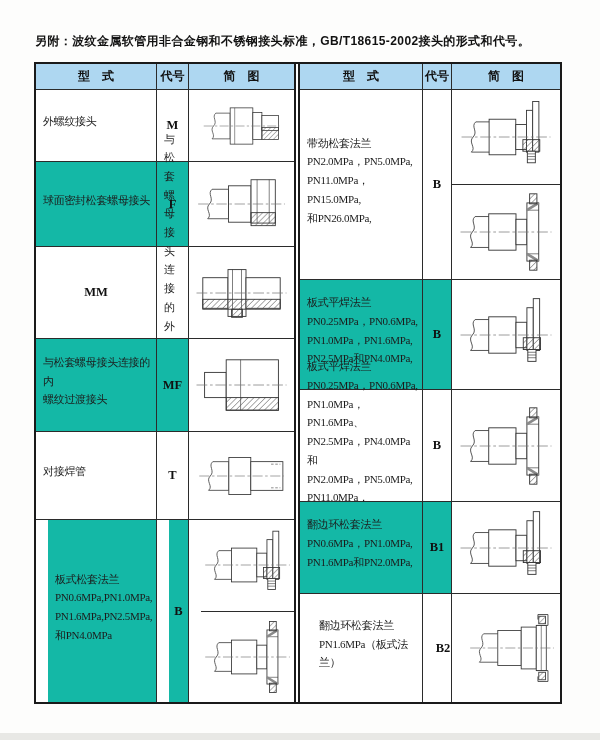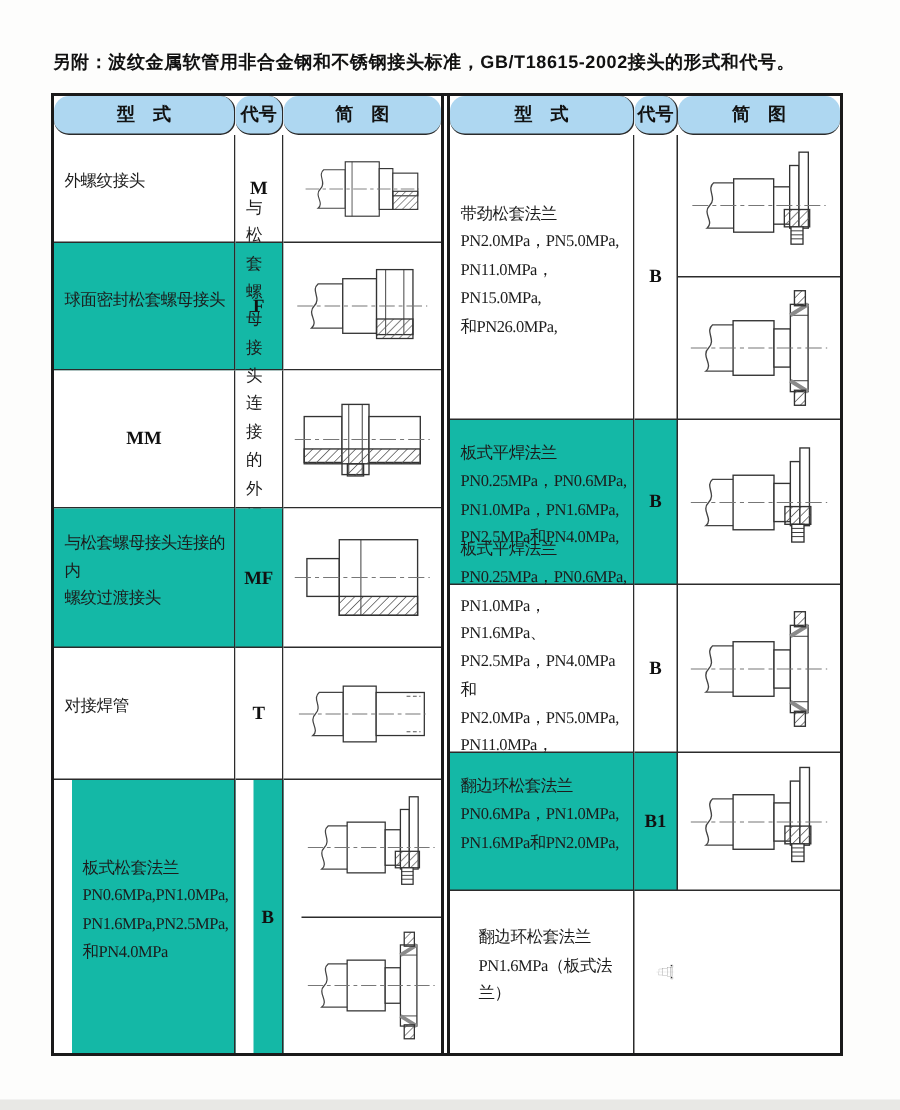--- a/index.html
+++ b/index.html
@@ -6,21 +6,21 @@
   body{width:600px;height:740px;background:#fdfdfc;font-family:"Liberation Sans",sans-serif;position:relative;overflow:hidden;}
   .page-title{position:absolute;left:35px;top:13px;font-size:12px;font-weight:700;color:#111;letter-spacing:.4px;white-space:nowrap;margin-top:20px;}
   .table-wrap{position:absolute;left:34px;top:62px;display:flex;border:2px solid #1a1a1a;background:#fff;}
   .half{display:grid;background:#fff;}
   .half.left{width:258px;grid-template-columns:121px 32px 105px;grid-template-rows:26px 72px 85px 92px 93px 88px 182px;}
   .half.right{width:260px;grid-template-columns:123px 29px 108px;grid-template-rows:26px 190px 110px 112px 92px 108px;}
   .divider{width:2px;background:#fff;border-left:2px solid #1a1a1a;border-right:2px solid #1a1a1a;}
   .cell{border-right:1px solid #2b2b2b;border-bottom:1px solid #2b2b2b;display:flex;align-items:center;box-sizing:border-box;background:#fff;min-width:0;min-height:0;}
   .cell.lastcol{border-right:none;}
   .cell.lastrow{border-bottom:none;margin-left:12px;}
-  .cell.th{background:#aed7f1;justify-content:center;font-weight:700;font-size:12px;color:#111;border-radius:10px;}
+  .cell.th{background:#aed7f1;justify-content:center;font-weight:700;font-size:12px;color:#111;}
   .cell.type{padding:4px 3px 12px 7px;font-size:11px;line-height:1.7;color:#1c1c1c;white-space:pre-line;font-family:"Liberation Serif",serif;letter-spacing:-.3px;}
   .cell.code{justify-content:center;font-family:"Liberation Serif",serif;font-size:12.5px;font-weight:700;color:#111;}
   .cell.diag{justify-content:center;padding:2px;}
   .cell.hl{background:#14b8a6;}
   .diag-stack{display:flex;flex-direction:column;width:100%;height:100%;}
   .diag-stack .sub{flex:1;display:flex;align-items:center;justify-content:center;min-height:0;}
   .diag-stack .sub.first{border-bottom:1px solid #2b2b2b;}
   svg.dg{display:block;}
   .bottom-strip{position:absolute;left:0;right:0;bottom:0;height:7px;background:#e8e8e5;}
 </style>
@@ -248,20 +248,21 @@
 PN1.6MPa和PN2.0MPa,</div>
     <div class="cell code hl">B1</div>
     <div class="cell diag lastcol">
       <svg class="dg" width="100" height="84" viewBox="0 0 110 90">
           <use href="#sym-flange-up"></use>
         </svg>
     </div>
 
     <div class="cell type lastrow">翻边环松套法兰
 PN1.6MPa（板式法兰）</div>
+    <div class="cell code lastrow">B2</div>
     <div class="cell diag lastcol lastrow">
       <svg class="dg" width="100" height="96" viewBox="0 0 110 90">
           <use href="#sym-flange-b2"></use>
         </svg>
     </div>
   </div>
 </div>
 
 <div class="bottom-strip"></div>
 

